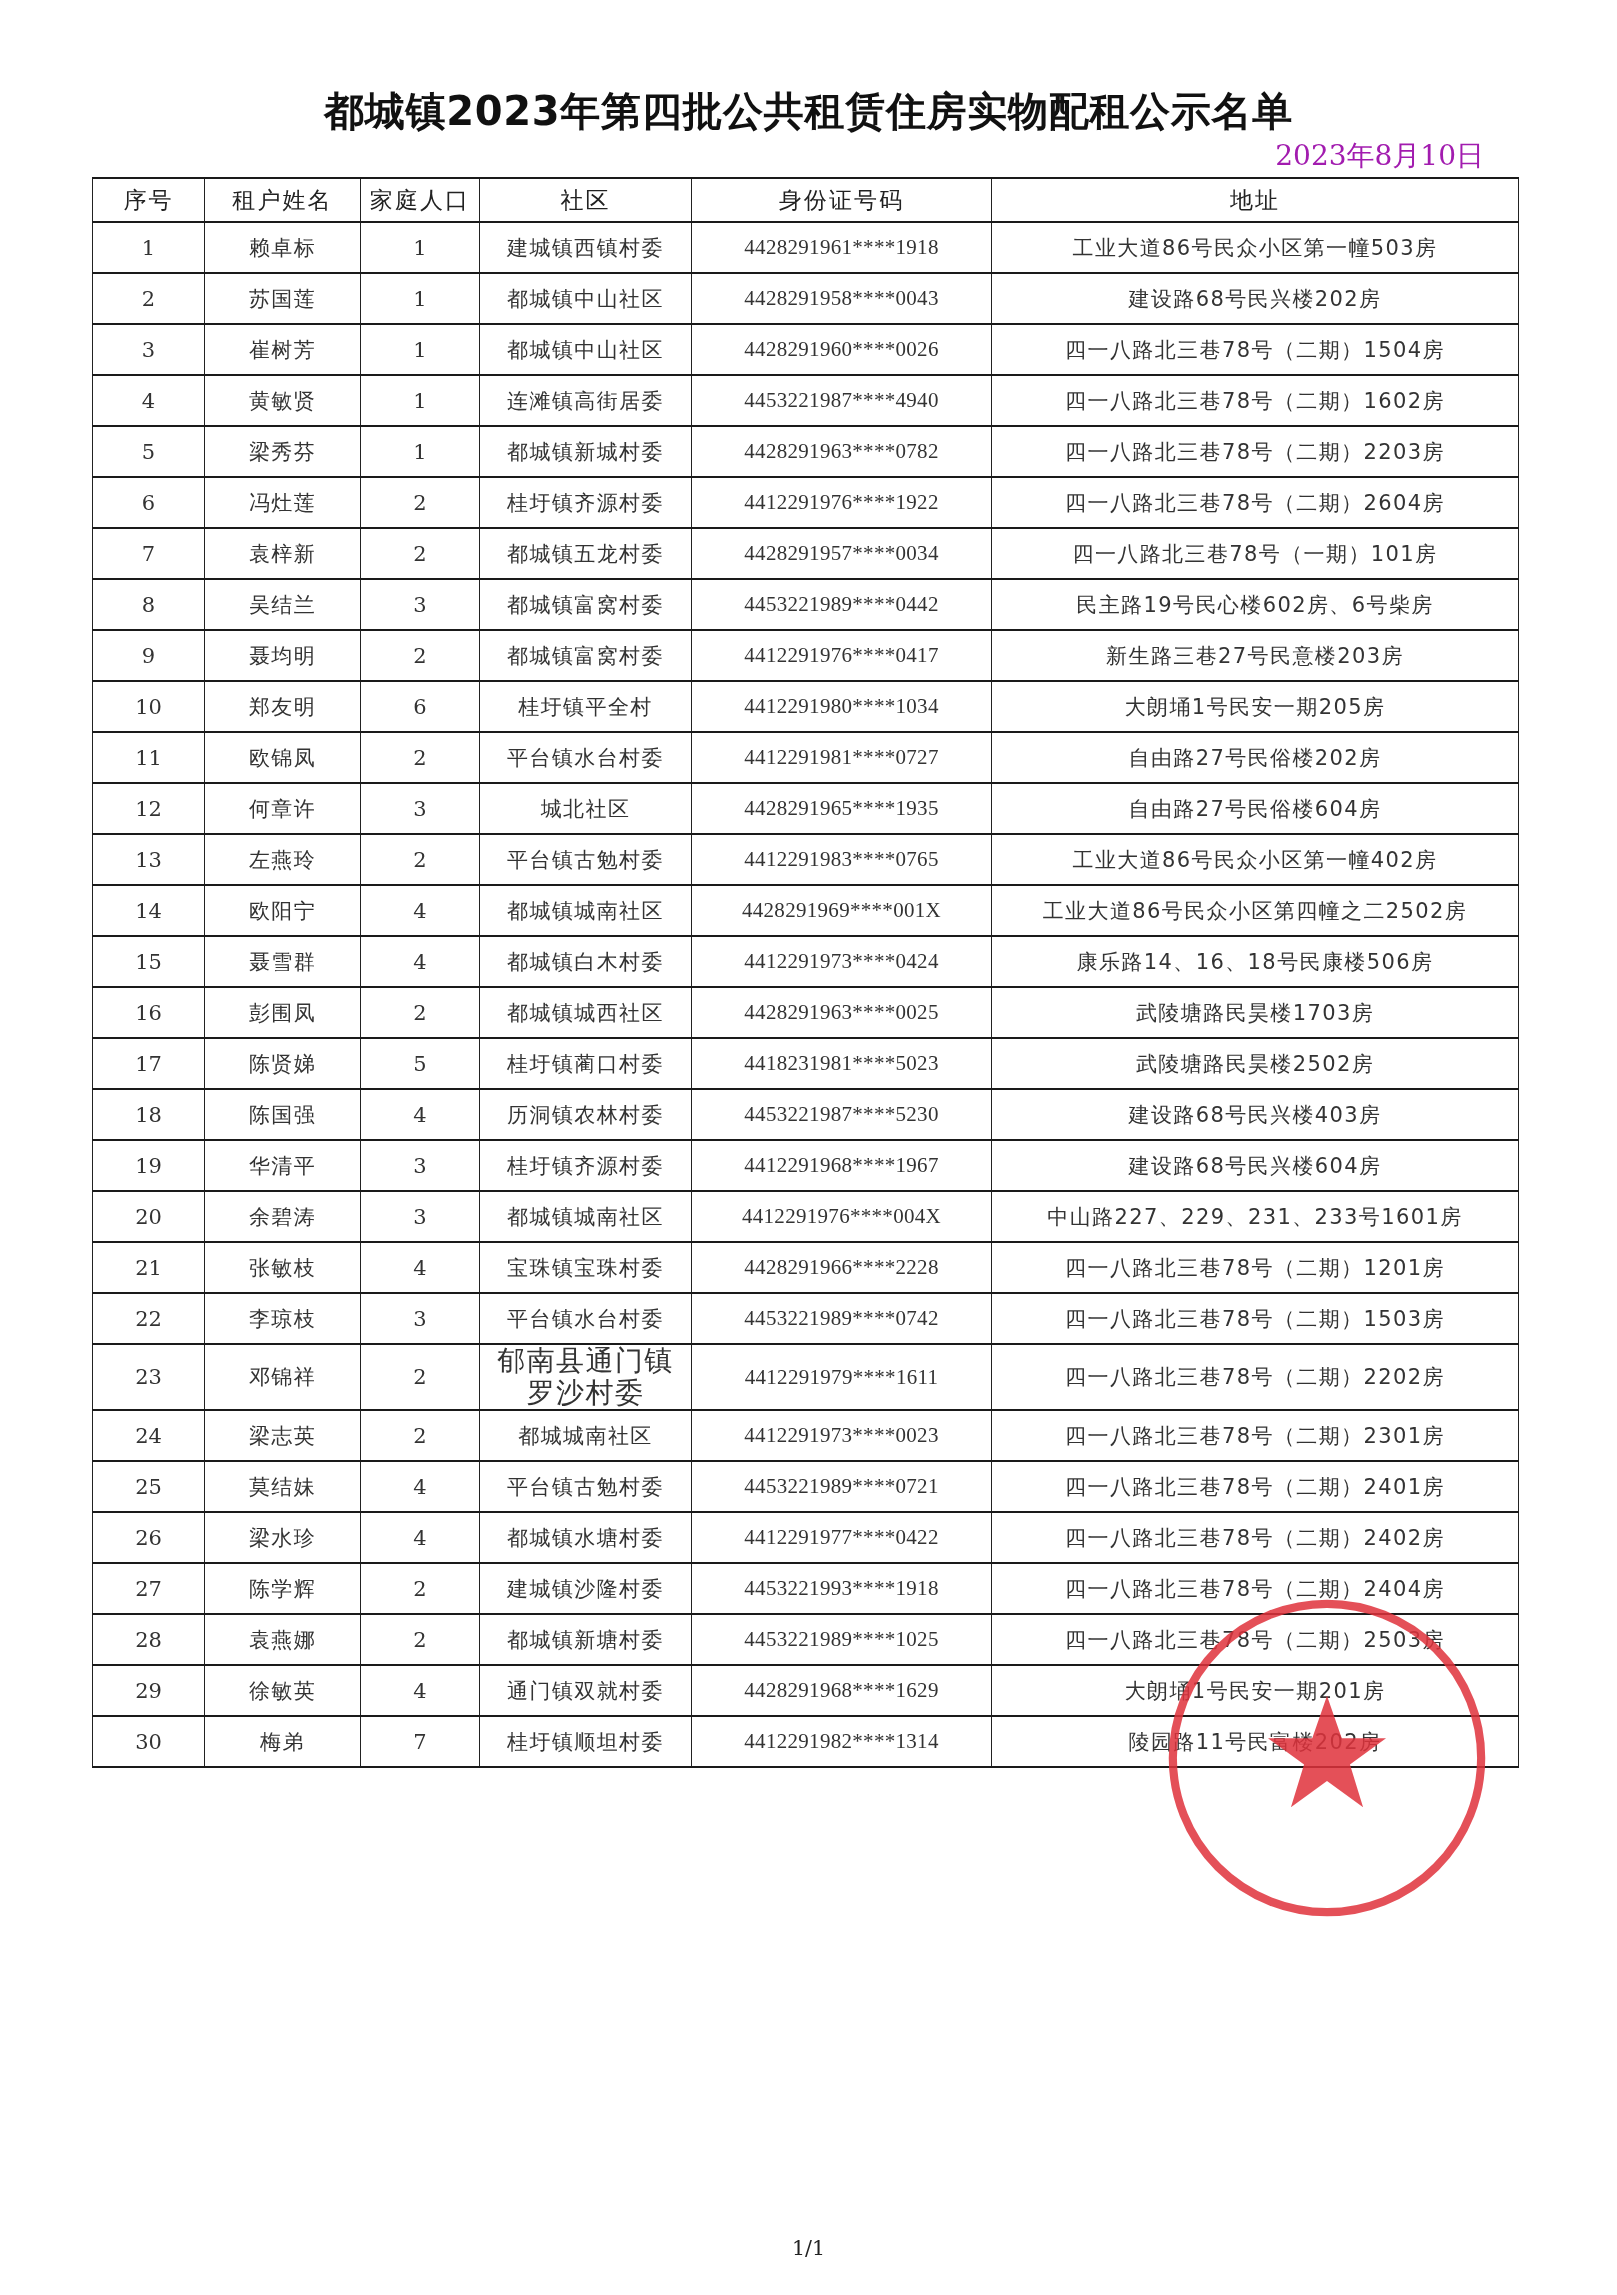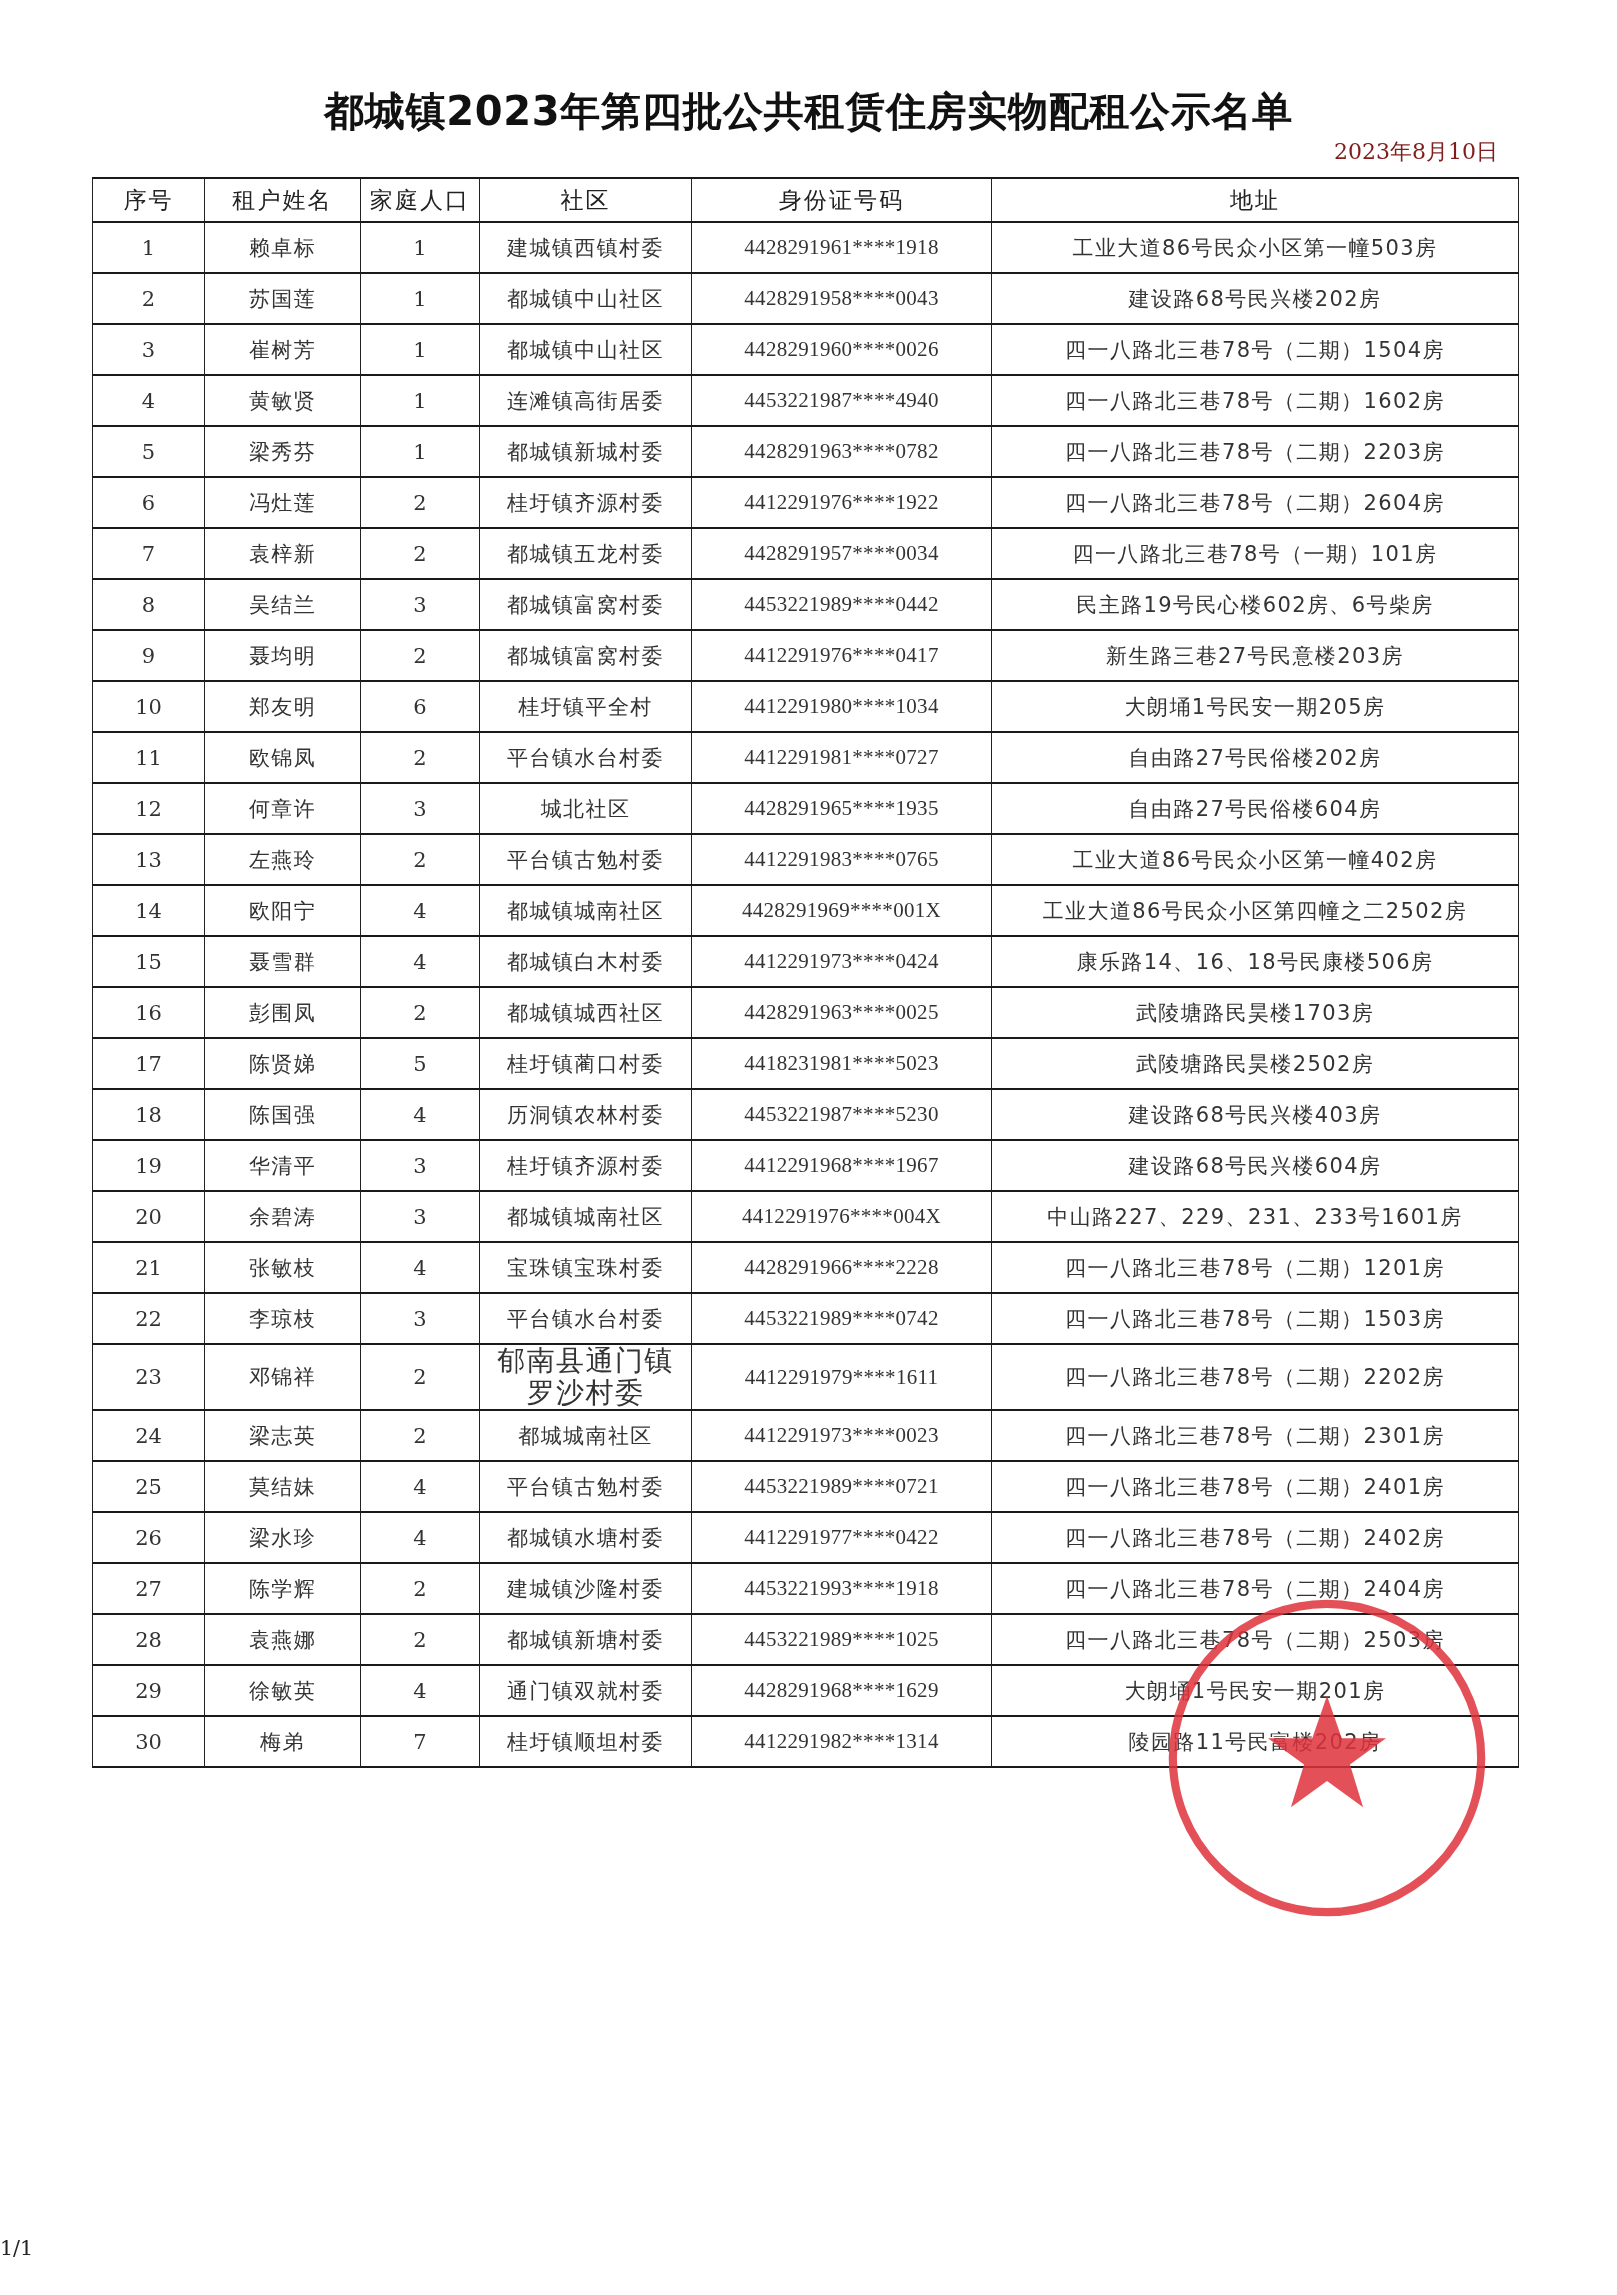--- a/index.html
+++ b/index.html
@@ -6,22 +6,22 @@
     body {
       width: 1617px; height: 2295px; position: relative; overflow: hidden;
       font-family: "DejaVu Serif", "Liberation Serif", serif; color: #2a2a2a;
     }
     .page-title {
       position: absolute; left: 0; top: 84px; width: 1617px; text-align: center;
       font-family: "DejaVu Sans", "Liberation Sans", sans-serif;
       font-size: 40px; font-weight: bold; color: #111; letter-spacing: 0.7px;
     }
     .page-date {
-      position: absolute; right: 119px; top: 137px;
-      font-size: 22px; color: #7f1d1d;
+      position: absolute; right: 133px; top: 137px;
+      font-size: 28px; color: #a21caf;
     }
     table.roster {
       position: absolute; left: 92px; top: 177px; width: 1426px;
       border-collapse: collapse; table-layout: fixed;
     }
     table.roster th, table.roster td {
       border: 1.4px solid #222; text-align: center; vertical-align: middle;
       padding: 0 4.1px; overflow: hidden; white-space: nowrap;
     }
     table.roster tr { border-bottom: 2.7px solid #1a1a1a; }
@@ -31,21 +31,21 @@
       font-size: 23px; font-weight: normal; color: #222; letter-spacing: 2.1px;
     }
     table.roster tbody tr { height: 51px; }
     table.roster tbody td { font-size: 21px; color: #333; }
     td.c-name, td.c-comm, td.c-addr {
       font-family: "DejaVu Sans", "Liberation Sans", sans-serif; letter-spacing: 1.4px;
     }
     td.c-comm.wrap { white-space: normal; line-height: 1.15; font-size: 28px; }
     td.c-id { font-family: Liberation Serif, serif; letter-spacing: 0.3px; }
     .page-number {
-      position: absolute; left: 0; width: 1617px; top: 2236px; 
+      position: absolute; left: 0; width: 1617px; top: 2236px; text-align: center;
       font-size: 20.5px; color: #222;
     }
     .stamp {
       position: absolute; left: 1163px; top: 1594px; width: 328px; height: 328px;
       pointer-events: none; opacity: 0.85;
     }
   </style>
 </head>
 <body>
 

